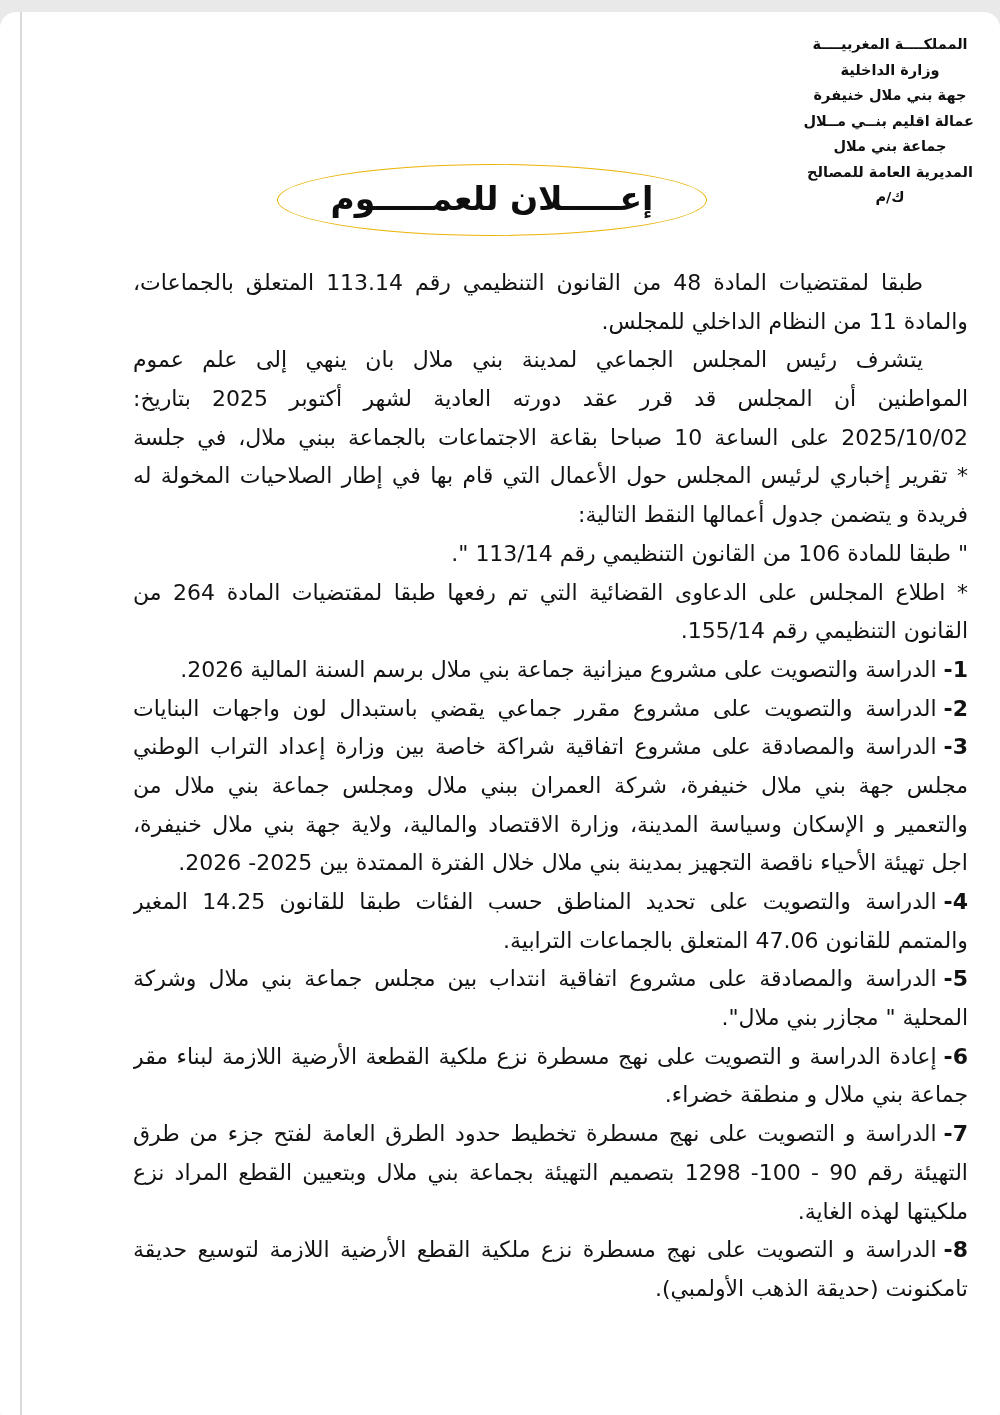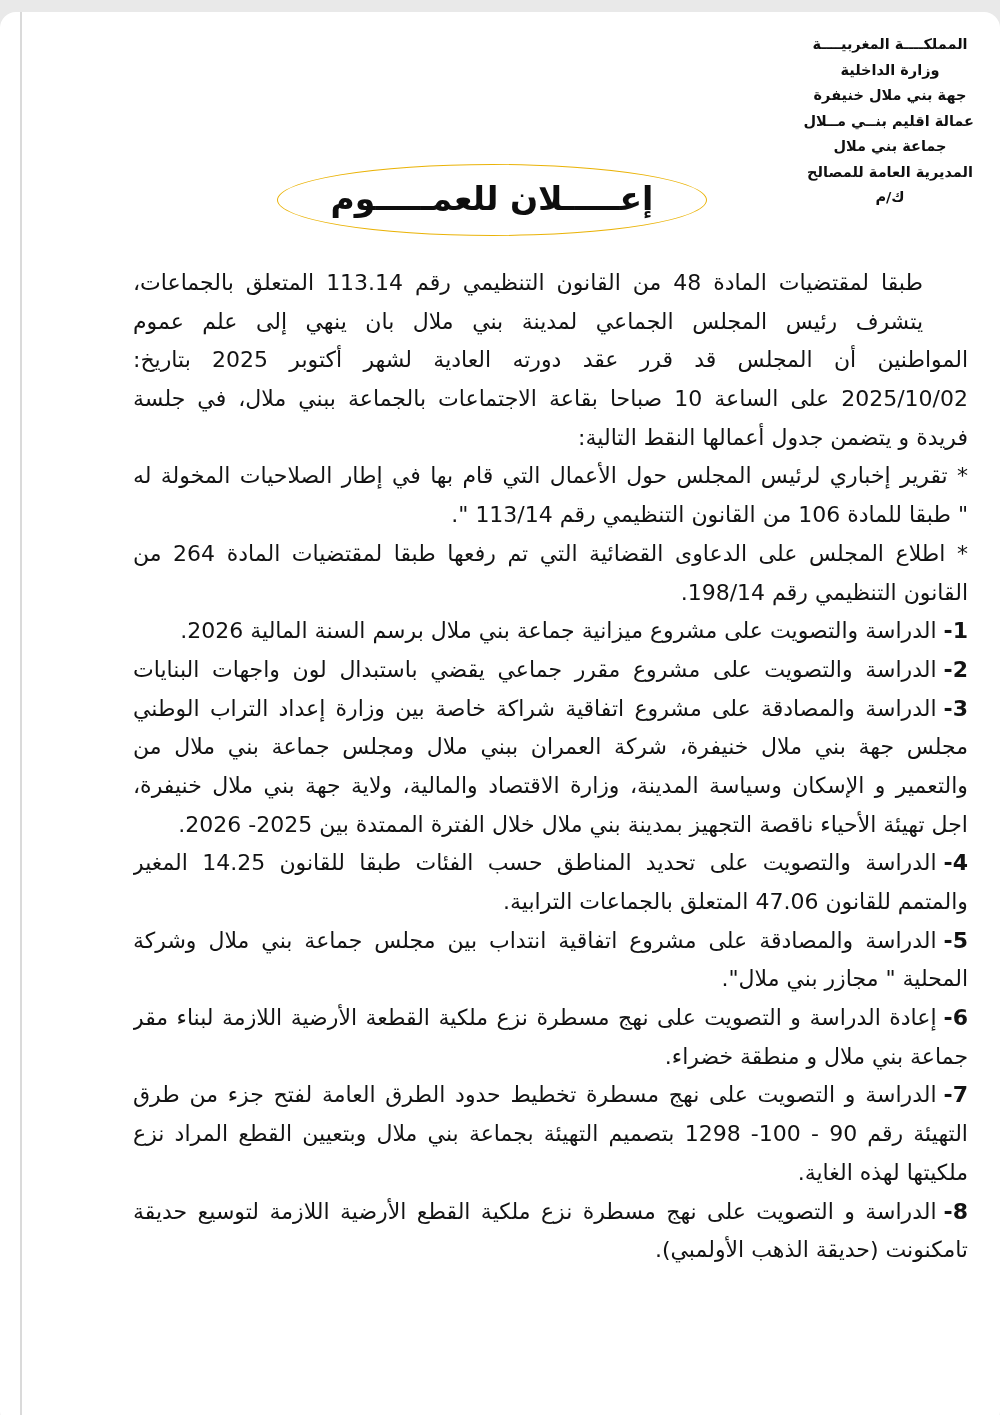--- a/index.html
+++ b/index.html
@@ -82,28 +82,29 @@
     <div class="lh-line u">المديرية العامة للمصالح</div>
     <div class="lh-line">ك/م</div>
   </div>
 
   <div class="title-oval">
     <span class="title-text">إعـــــلان للعمـــــوم</span>
   </div>
 
   <div class="body-text">
     <div class="ln j ind">طبقا لمقتضيات المادة 48 من القانون التنظيمي رقم 113.14 المتعلق بالجماعات،</div>
+    <div class="ln">والمادة 11 من النظام الداخلي للمجلس.</div>
     <div class="ln j ind">يتشرف رئيس المجلس الجماعي لمدينة بني ملال بان ينهي إلى علم عموم</div>
     <div class="ln j">المواطنين أن المجلس قد قرر عقد دورته العادية لشهر أكتوبر 2025 بتاريخ:</div>
     <div class="ln j">2025/10/02 على الساعة 10 صباحا بقاعة الاجتماعات بالجماعة ببني ملال، في جلسة</div>
+    <div class="ln j">* تقرير إخباري لرئيس المجلس حول الأعمال التي قام بها في إطار الصلاحيات المخولة له</div>
     <div class="ln">فريدة و يتضمن جدول أعمالها النقط التالية:</div>
-    <div class="ln j">* تقرير إخباري لرئيس المجلس حول الأعمال التي قام بها في إطار الصلاحيات المخولة له</div>
     <div class="ln">" طبقا للمادة 106 من القانون التنظيمي رقم 113/14 ".</div>
     <div class="ln j">* اطلاع المجلس على الدعاوى القضائية التي تم رفعها طبقا لمقتضيات المادة 264 من</div>
-    <div class="ln">القانون التنظيمي رقم 198/14.</div>
+    <div class="ln">القانون التنظيمي رقم 155/14.</div>
 
     <div class="ln">
       <span class="num">1-</span><span>الدراسة والتصويت على مشروع ميزانية جماعة بني ملال برسم السنة المالية 2026.</span>
     </div>
     <div class="ln j">
       <span class="num">2-</span><span>الدراسة والتصويت على مشروع مقرر جماعي يقضي باستبدال لون واجهات البنايات</span>
     </div>
     <div class="ln j">
       <span class="num">3-</span><span>الدراسة والمصادقة على مشروع اتفاقية شراكة خاصة بين وزارة إعداد التراب الوطني</span>
     </div>

